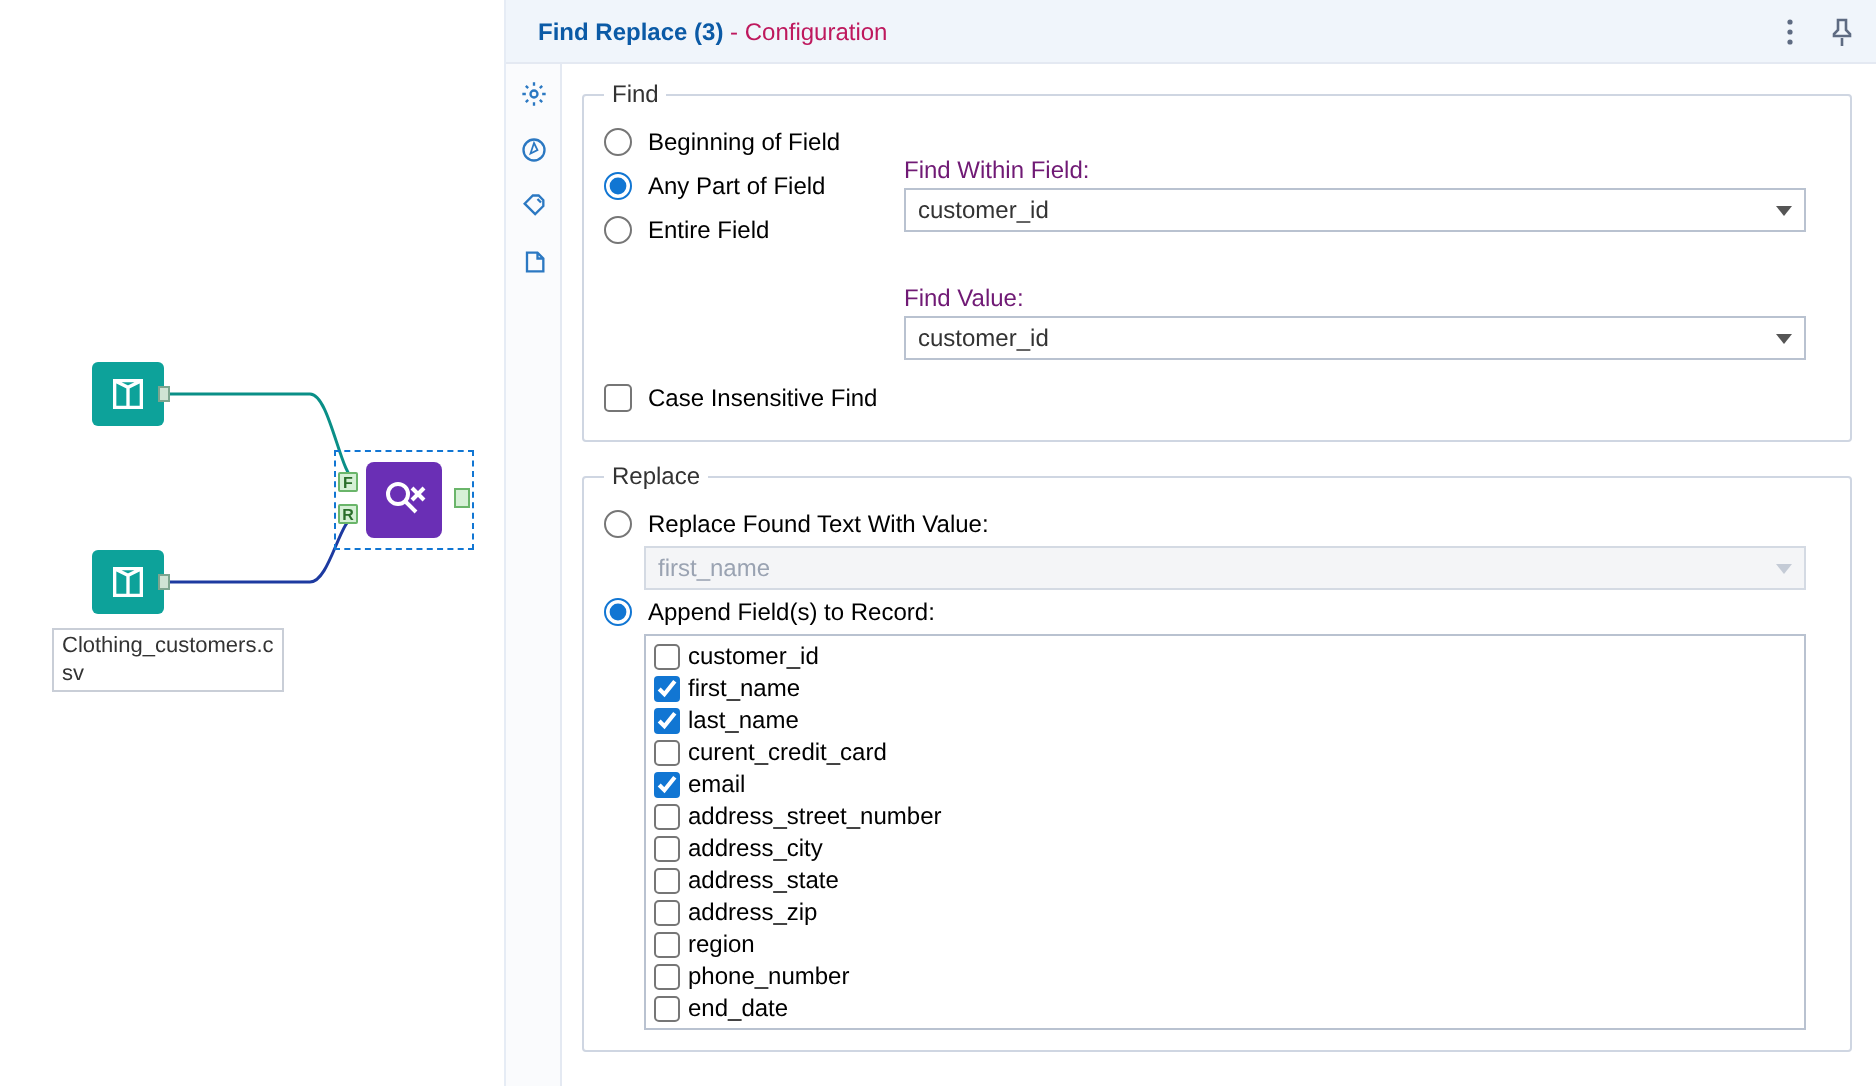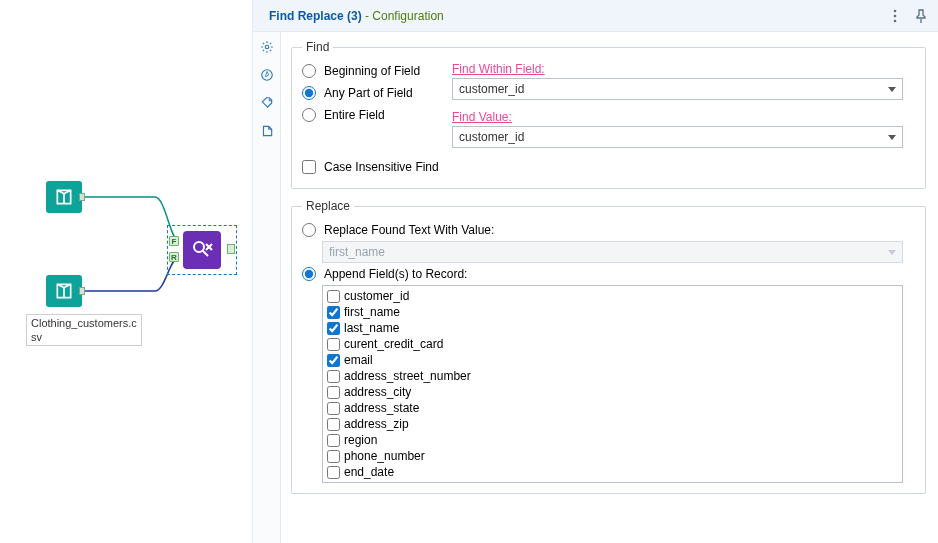--- a/index.html
+++ b/index.html
@@ -1,37 +1,37 @@
 <!DOCTYPE html>
 <html><head>
 <meta charset="utf-8">
 <style>
   * { box-sizing: border-box; font-family: "Segoe UI", Tahoma, sans-serif; font-size: 12px; }
   body { margin: 0; width: 938px; height: 543px; background: #fff; display: flex; overflow: hidden; }
   .canvas { width: 252px; height: 543px; position: relative; flex-shrink: 0; }
   .config-panel { flex: 1; display: flex; flex-direction: column; border-left: 1px solid #e6ecf5; }
   .panel-header { height: 32px; background: #f0f5fb; display: flex; align-items: center; padding: 0 10px 0 16px; border-bottom: 1px solid #e4e9f2; }
   .panel-title strong { color: #0b5aa6; font-weight: 600; }
-  .panel-title span { color: #4d7c0f; }
+  .panel-title span { color: #be185d; }
   .panel-header-actions { margin-left: auto; display: flex; gap: 12px; color: #5e6b82; }
   .panel-header-actions .icon { width: 14px; height: 14px; display: flex; align-items: center; justify-content: center; cursor: pointer; }
   .panel-body { flex: 1; display: flex; overflow: hidden; }
   .side-tabs { width: 28px; background: #fafbfd; border-right: 1px solid #e4e9f2; display: flex; flex-direction: column; align-items: center; padding-top: 6px; gap: 10px; }
   .side-tab { width: 18px; height: 18px; display: flex; align-items: center; justify-content: center; color: #2b78c2; cursor: pointer; }
   .side-tab.active { color: #2b78c2; }
   .side-tab svg { width: 14px; height: 14px; }
   .form { flex: 1; padding: 8px 12px 8px 10px; overflow-y: auto; }
   fieldset { border: 1px solid #cfd6e2; border-radius: 2px; margin: 0 0 10px 0; padding: 6px 22px 10px 10px; }
   legend { color: #333; padding: 0 4px; }
   .radio-row, .check-row { display: flex; align-items: center; gap: 8px; margin: 4px 0; }
   .radio-row input[type=radio], .check-row input[type=checkbox] { margin: 0; accent-color: #1176d3; width: 14px; height: 14px; }
   .radio-col { display: flex; flex-direction: column; width: 140px; }
   .find-grid { display: flex; gap: 10px; }
   .right-col { flex: 1; display: flex; flex-direction: column; }
-  .field-label { color: #ec4899; margin-bottom: 2px; margin-top: 2px; text-decoration: underline; }
+  .field-label { color: #701a75; margin-bottom: 2px; margin-top: 18px; }
   .dropdown { position: relative; width: 100%; height: 22px; border: 1px solid #b9c2d0; background: #fff; display: flex; align-items: center; padding: 0 20px 0 6px; color: #333; }
   .dropdown::after { content: ""; position: absolute; right: 6px; top: 8px; width: 0; height: 0; border-left: 4px solid transparent; border-right: 4px solid transparent; border-top: 5px solid #555; }
   .dropdown.disabled { background: #f4f5f7; color: #9aa3b2; border-color: #d4dae3; }
   .dropdown.disabled::after { border-top-color: #c4cbd6; }
   .indented { margin-left: 20px; }
   .replace-note { color: #1c5aa8; margin-left: 6px; }
   .replace-note-row { display: flex; align-items: center; gap: 6px; margin: 6px 0 8px 20px; }
   .replace-note-row .chk-disabled { width: 14px; height: 14px; border: 1px solid #c0c8d4; background: #e9edf3; border-radius: 2px; position: relative; }
   .chk-disabled::after { content: "✓"; position: absolute; top: -2px; left: 1px; font-size: 11px; color: #9aa9bf; }
   .field-list { border: 1px solid #b9c2d0; background: #fff; padding: 2px 4px; max-height: 300px; overflow-y: auto; }

